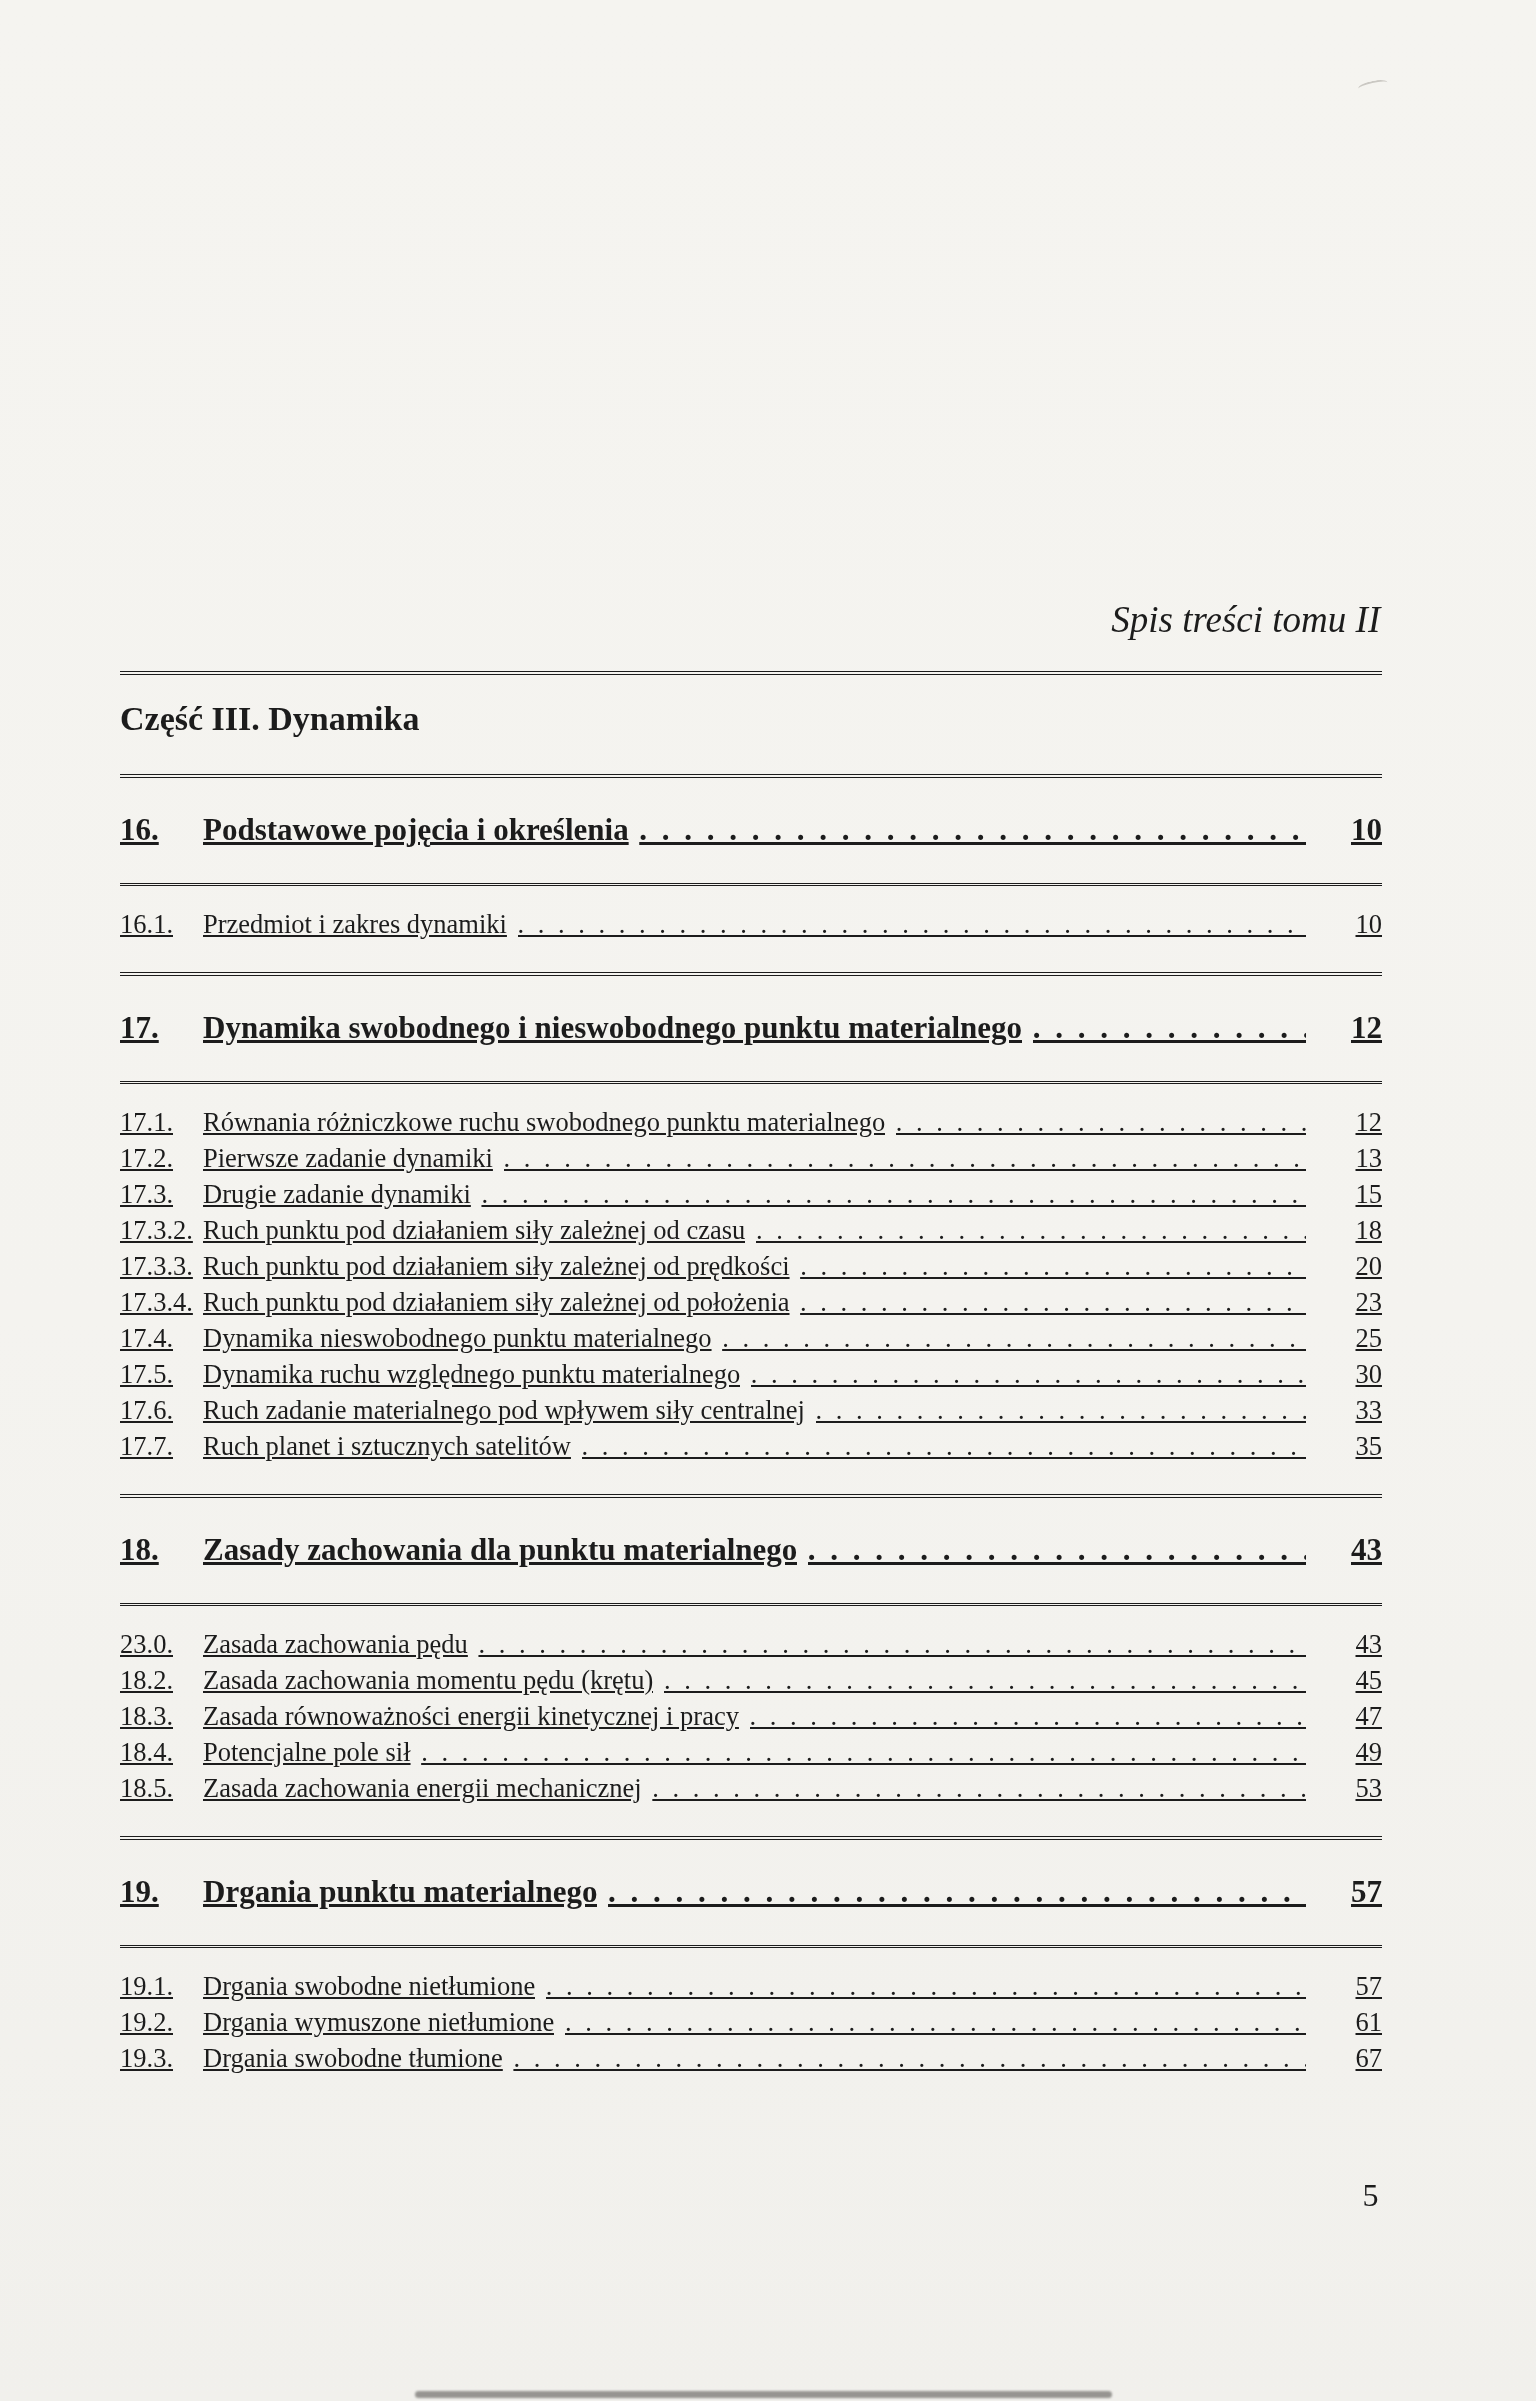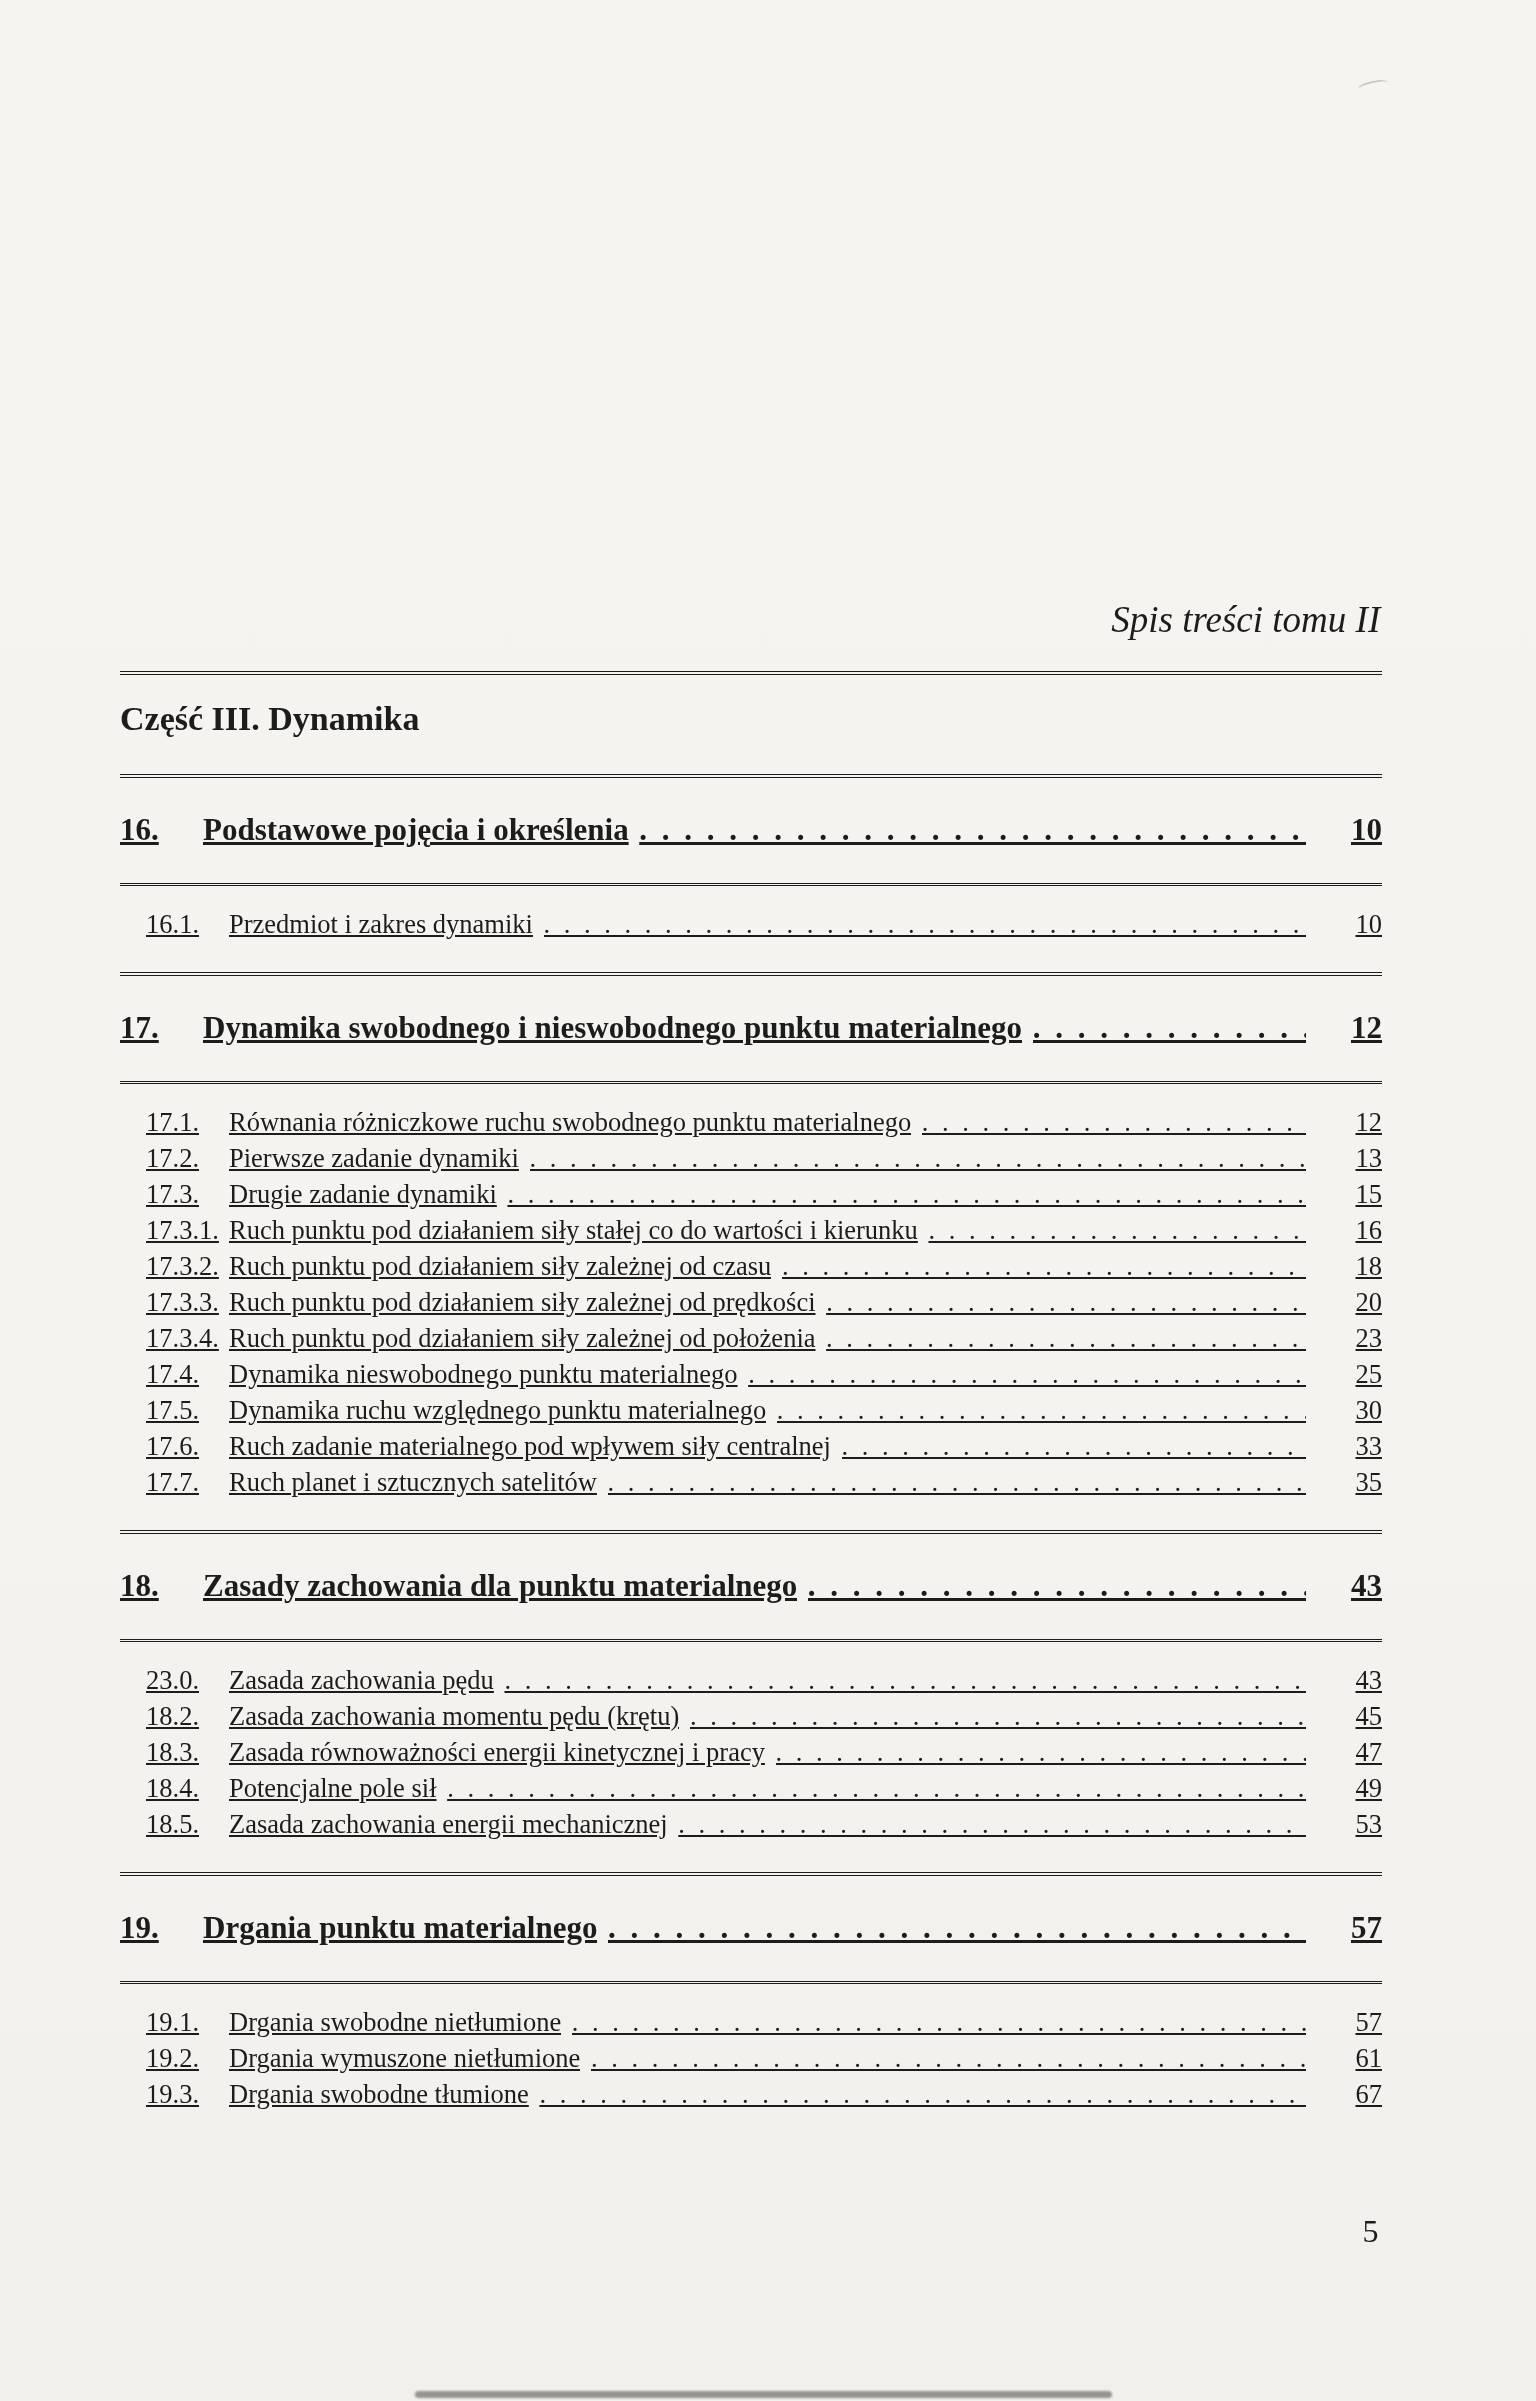--- a/index.html
+++ b/index.html
@@ -63,21 +63,21 @@
     letter-spacing:3.5px;
     content:". . . . . . . . . . . . . . . . . . . . . . . . . . . . . . . . . . . . . . . . . . . . . . . . . . . . . . . . . . . . . . . . . . . . . . . . . . . . . . . .";
   }
   .row .pagenum{flex:0 0 62px;text-align:right;}
 
   .row.chapter{
     font-weight:bold;
     font-size:31px;line-height:39px;
     padding:32px 0 34px 0;
   }
-  .sections{padding:19.4px 0 30px 0;margin-left:26px;}
+  .sections{padding:19.4px 0 30px 0;}
   .row.section{
     font-size:26.5px;line-height:36px;
   }
 
   .footer-page{
     text-align:right;
     font-size:32px;
     margin-top:71px;
     padding-right:3.5px;
   }
@@ -140,26 +140,20 @@
       <span class="dots"></span>
       <span class="pagenum">13</span>
     </div>
     <div class="row section">
       <span class="num">17.3.</span>
       <span class="title">Drugie zadanie dynamiki</span>
       <span class="dots"></span>
       <span class="pagenum">15</span>
     </div>
     <div class="row section">
-      <span class="num">17.3.1.</span>
-      <span class="title">Ruch punktu pod działaniem siły stałej co do wartości i kierunku</span>
-      <span class="dots"></span>
-      <span class="pagenum">16</span>
-    </div>
-    <div class="row section">
       <span class="num">17.3.2.</span>
       <span class="title">Ruch punktu pod działaniem siły zależnej od czasu</span>
       <span class="dots"></span>
       <span class="pagenum">18</span>
     </div>
     <div class="row section">
       <span class="num">17.3.3.</span>
       <span class="title">Ruch punktu pod działaniem siły zależnej od prędkości</span>
       <span class="dots"></span>
       <span class="pagenum">20</span>

